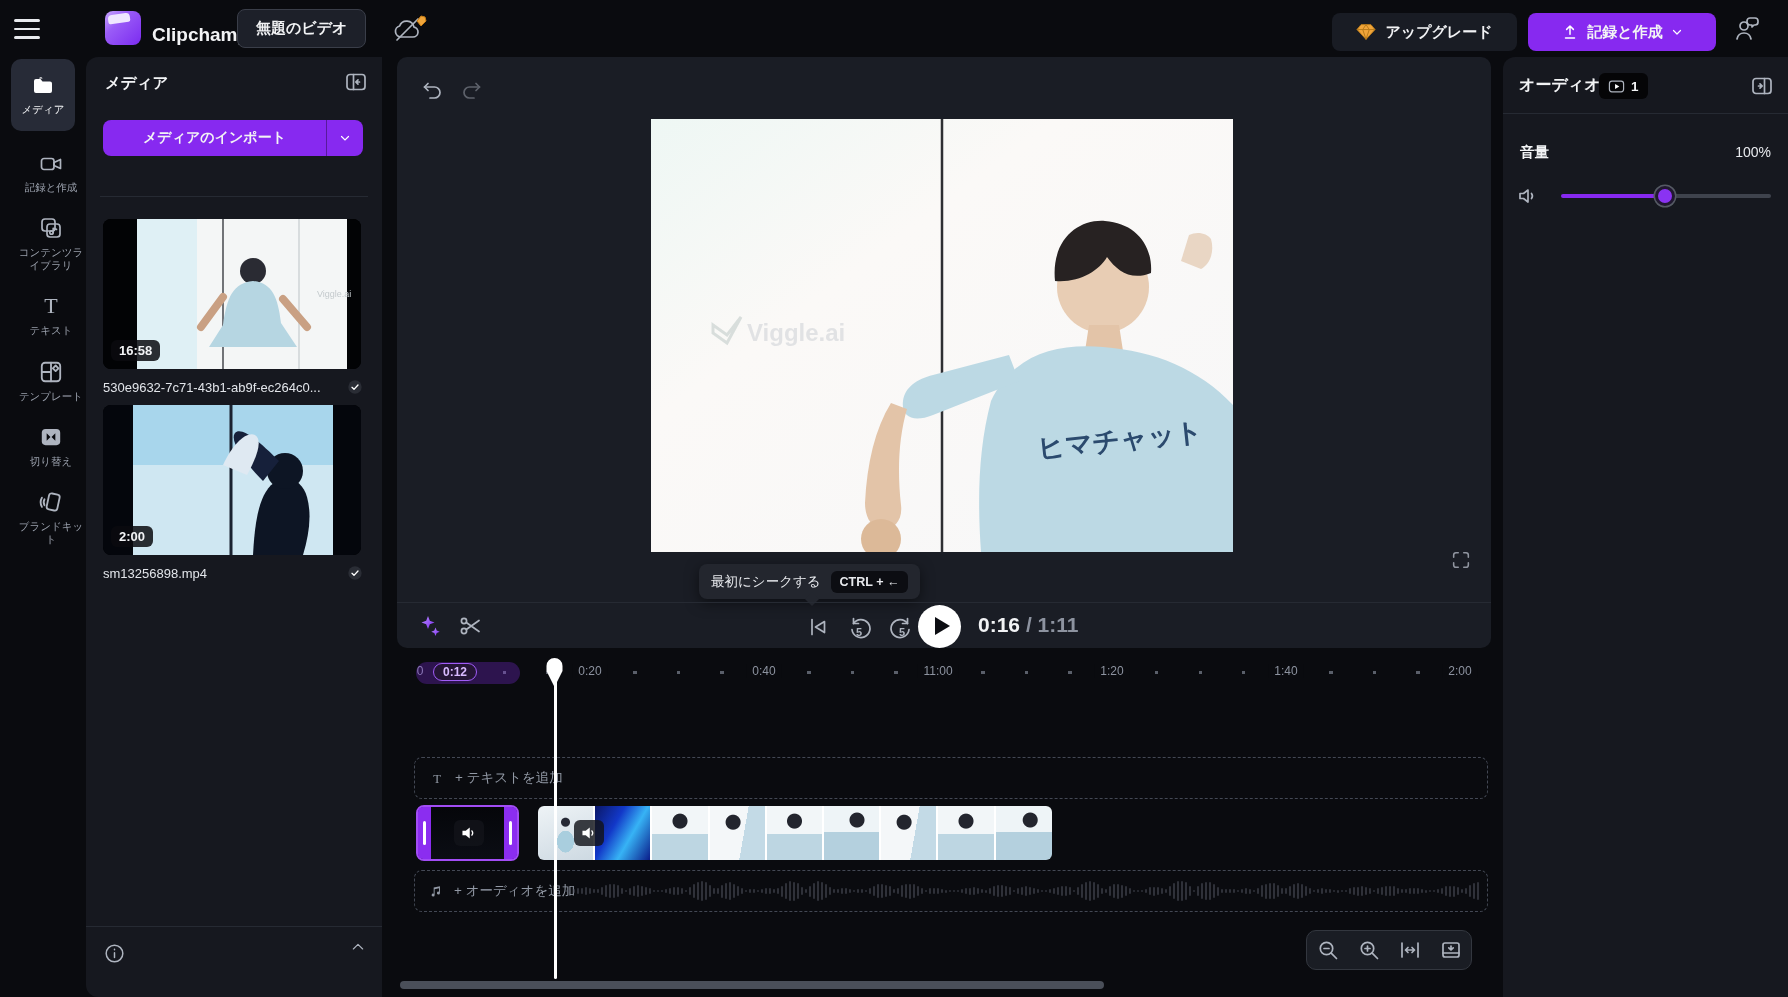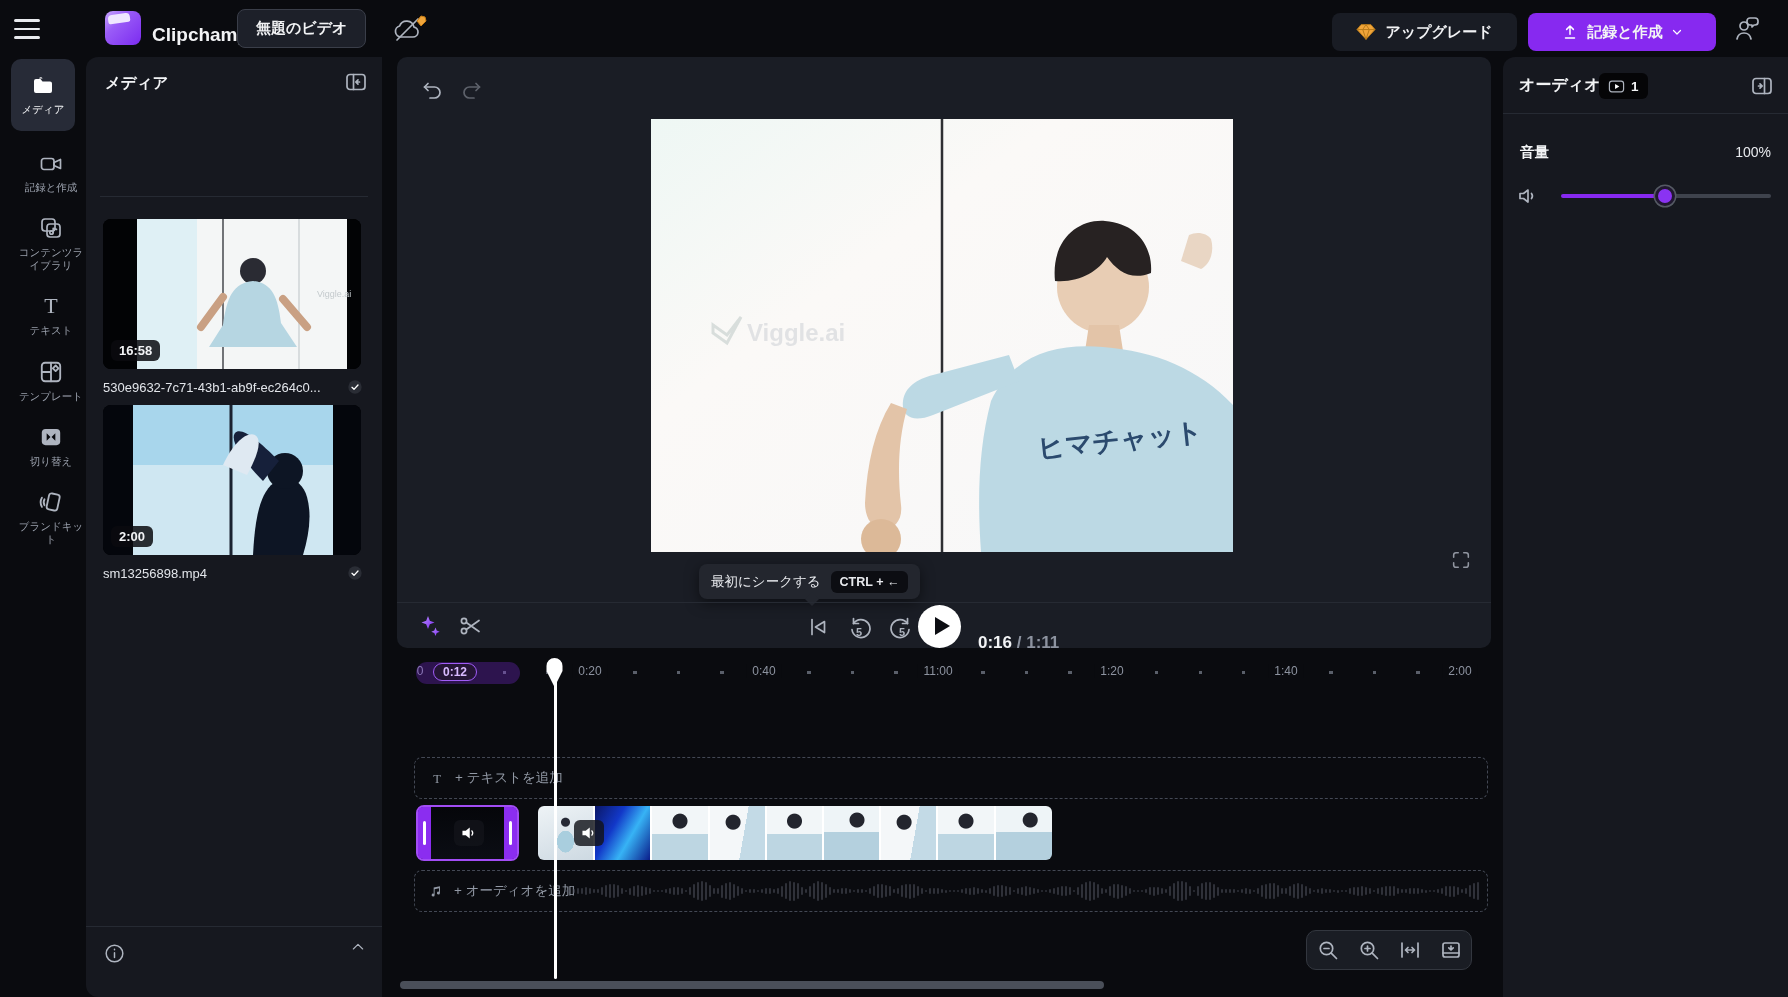--- a/index.html
+++ b/index.html
@@ -65,21 +65,21 @@
   .ctrl-div{position:absolute;left:0;right:0;top:545px;border-top:1px solid #262a33;}
   .tooltip{position:absolute;left:302px;top:507px;height:35px;background:#23262e;border-radius:8px;
         display:flex;align-items:center;gap:10px;padding:0 12px;font-size:13.5px;color:#e8eaee;box-shadow:0 4px 14px rgba(0,0,0,.5);}
   .tooltip .kbd{background:#0c0d12;border-radius:6px;padding:4px 9px;font-size:12.5px;font-weight:bold;}
   .tooltip .caret{position:absolute;left:108px;bottom:-5px;width:10px;height:10px;background:#23262e;transform:rotate(45deg);}
   .sparkle{position:absolute;left:20px;top:555px;cursor:pointer;}
   .scissors{position:absolute;left:60px;top:555px;cursor:pointer;}
   .tico{position:absolute;top:557px;cursor:pointer;}
   .playbtn{position:absolute;left:521px;top:548px;width:43px;height:43px;border-radius:50%;background:#fff;cursor:pointer;}
   .playbtn:before{content:"";position:absolute;left:17px;top:12px;border-left:15px solid #0c0d12;border-top:9.5px solid transparent;border-bottom:9.5px solid transparent;}
-  .timecode{position:absolute;left:581px;top:576px;font-size:17px;font-weight:bold;}
+  .timecode{position:absolute;left:581px;top:556px;font-size:21px;font-weight:bold;}
   .timecode .rest{color:#8d93a0;font-weight:bold;}
 
   
   .timeline{position:absolute;left:0;top:591px;width:1094px;height:349px;}
   .ruler{position:absolute;left:0;top:13px;right:0;height:24px;}
   .ruler .dots{position:absolute;left:19px;width:1062px;top:10px;height:3px;
         background:repeating-linear-gradient(to right,#5a5f6a 0 3px,transparent 3px 43.5px);}
   .rlab{position:absolute;top:3px;transform:translateX(-50%);font-size:12px;color:#8d93a0;background:#0a0b0f;padding:0 6px;}
   .sel-region{position:absolute;left:19px;top:1px;width:104px;height:22px;border-radius:11px;background:rgba(138,48,245,.28);}
   .sel-pill{position:absolute;left:17px;top:1px;padding:1px 9px;border:1.5px solid #a05cf7;border-radius:10px;
@@ -234,20 +234,28 @@
     </div>
   </div>
 
   <div class="media-panel">
     <div class="mp-title">メディア</div>
     <div class="mp-collapse">
       <svg width="24" height="24" viewBox="0 0 24 24">
         <rect class="ic" x="3" y="4.5" width="18" height="15" rx="3"></rect>
         <path class="ic" d="M9.5 4.5v15M15.5 12h-3.2M14 9.8L11.8 12l2.2 2.2"></path>
       </svg>
+    </div>
+    <div class="btn-import">
+      <div class="main">メディアのインポート</div>
+      <div class="arrow">
+        <svg width="12" height="12" viewBox="0 0 24 24">
+            <path d="M5 9l7 7 7-7" stroke="#fff" stroke-width="2.4" fill="none" stroke-linecap="round"></path>
+          </svg>
+      </div>
     </div>
     <div class="mp-div"></div>
 
     <div class="thumb t1">
       <svg width="258" height="150" viewBox="0 0 258 150">
         <rect width="258" height="150" fill="#020305"></rect>
         <rect x="34" y="0" width="210" height="150" fill="#f4f6f6"></rect>
         <rect x="34" y="0" width="60" height="150" fill="#dff0f5"></rect>
         <line x1="120" y1="0" x2="120" y2="150" stroke="#3a3d42" stroke-width="1.4"></line>
         <line x1="196" y1="0" x2="196" y2="150" stroke="#bcc3c6" stroke-width="1"></line>

